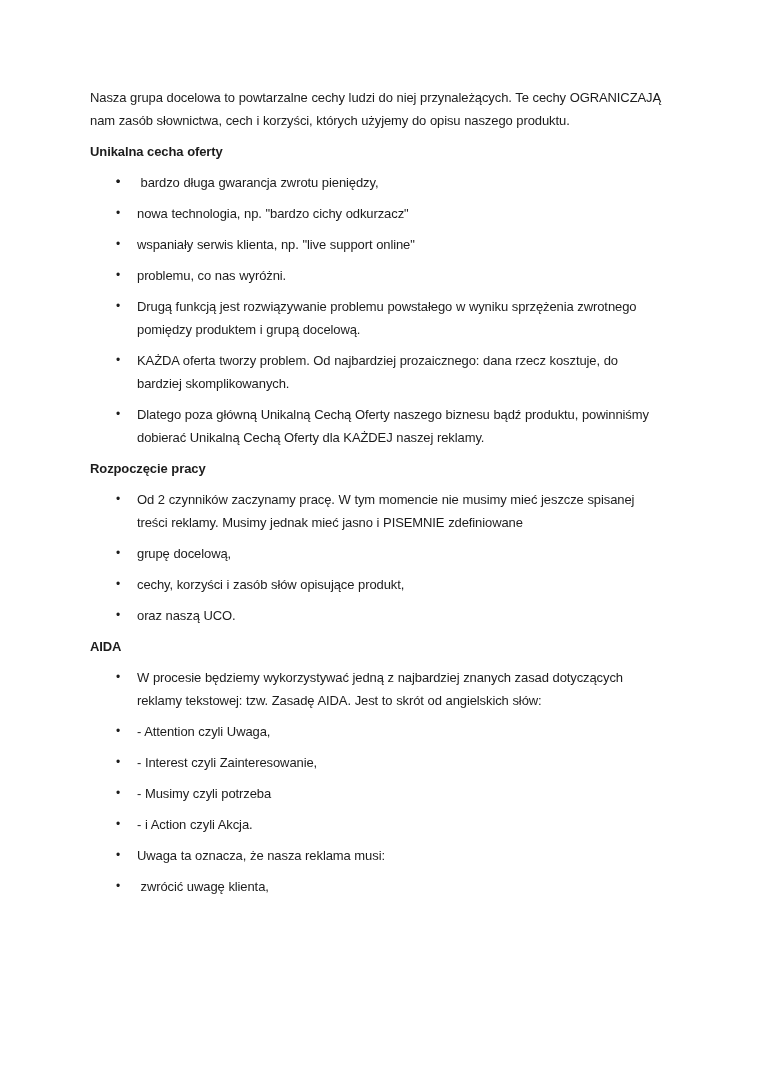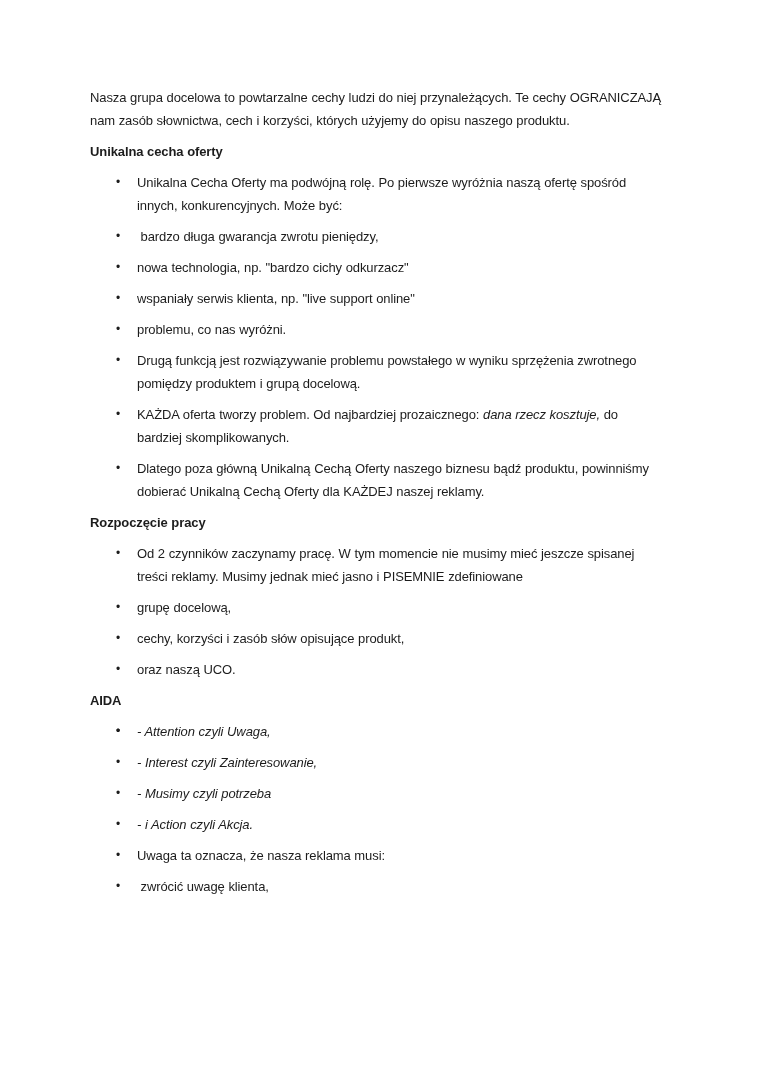--- a/index.html
+++ b/index.html
@@ -44,45 +44,44 @@
     position: absolute;
     left: 26px;
     top: 0;
     font-size: 12px;
     line-height: 23px;
   }
   .run {
     white-space: pre-wrap;
   }
   .run.italic {
-    font-style: italic;
   }
 </style>
 </head>
 <body>
 
 <div class="page" style="background: rgb(255, 255, 255); color: rgb(28, 28, 28);">
   <div class="doc-content">
       <div class="doc-block paragraph"><span class="run">Nasza grupa docelowa to powtarzalne cechy ludzi do niej przynależących. Te cechy OGRANICZAJĄ nam zasób słownictwa, cech i korzyści, których użyjemy do opisu naszego produktu.</span></div>
       <div class="doc-block heading"><span class="run">Unikalna cecha oferty</span></div>
-      <div class="doc-block bullet"><span class="bullet-marker">•</span><span class="run">Unikalna Cecha Oferty ma podwójną rolę. Po pierwsze wyróżnia naszą ofertę spośród innych, konkurencyjnych. Może być:</span></div>
+      <div class="doc-block bullet"><span class="bullet-marker">•</span></div>
       <div class="doc-block bullet"><span class="bullet-marker">•</span><span class="run"> bardzo długa gwarancja zwrotu pieniędzy,</span></div>
       <div class="doc-block bullet"><span class="bullet-marker">•</span><span class="run">nowa technologia, np. "bardzo cichy odkurzacz"</span></div>
       <div class="doc-block bullet"><span class="bullet-marker">•</span><span class="run">wspaniały serwis klienta, np. "live support online"</span></div>
       <div class="doc-block bullet"><span class="bullet-marker">•</span><span class="run">problemu, co nas wyróżni.</span></div>
       <div class="doc-block bullet"><span class="bullet-marker">•</span><span class="run">Drugą funkcją jest rozwiązywanie problemu powstałego w wyniku sprzężenia zwrotnego pomiędzy produktem i grupą docelową.</span></div>
       <div class="doc-block bullet"><span class="bullet-marker">•</span><span class="run">KAŻDA oferta tworzy problem. Od najbardziej prozaicznego: </span><span class="run italic">dana rzecz kosztuje,</span><span class="run"> do bardziej skomplikowanych.</span></div>
       <div class="doc-block bullet"><span class="bullet-marker">•</span><span class="run">Dlatego poza główną Unikalną Cechą Oferty naszego biznesu bądź produktu, powinniśmy dobierać Unikalną Cechą Oferty dla KAŻDEJ naszej reklamy.</span></div>
       <div class="doc-block heading"><span class="run">Rozpoczęcie pracy</span></div>
       <div class="doc-block bullet"><span class="bullet-marker">•</span><span class="run">Od 2 czynników zaczynamy pracę. W tym momencie nie musimy mieć jeszcze spisanej treści reklamy. Musimy jednak mieć jasno i PISEMNIE zdefiniowane</span></div>
       <div class="doc-block bullet"><span class="bullet-marker">•</span><span class="run">grupę docelową,</span></div>
       <div class="doc-block bullet"><span class="bullet-marker">•</span><span class="run">cechy, korzyści i zasób słów opisujące produkt,</span></div>
       <div class="doc-block bullet"><span class="bullet-marker">•</span><span class="run">oraz naszą UCO.</span></div>
       <div class="doc-block heading"><span class="run">AIDA</span></div>
-      <div class="doc-block bullet"><span class="bullet-marker">•</span></div>
+      <div class="doc-block bullet"><span class="bullet-marker">•</span><span class="run">W procesie będziemy wykorzystywać jedną z najbardziej znanych zasad dotyczących reklamy tekstowej: tzw. Zasadę AIDA. Jest to skrót od angielskich słów:</span></div>
       <div class="doc-block bullet"><span class="bullet-marker">•</span><span class="run italic">- Attention czyli Uwaga,</span></div>
       <div class="doc-block bullet"><span class="bullet-marker">•</span><span class="run italic">- Interest czyli Zainteresowanie,</span></div>
       <div class="doc-block bullet"><span class="bullet-marker">•</span><span class="run italic">- Musimy czyli potrzeba</span></div>
       <div class="doc-block bullet"><span class="bullet-marker">•</span><span class="run italic">- i Action czyli Akcja.</span></div>
       <div class="doc-block bullet"><span class="bullet-marker">•</span><span class="run">Uwaga ta oznacza, że nasza reklama musi:</span></div>
       <div class="doc-block bullet"><span class="bullet-marker">•</span><span class="run"> zwrócić uwagę klienta,</span></div>
     </div>
 </div>
 
 </body></html>

